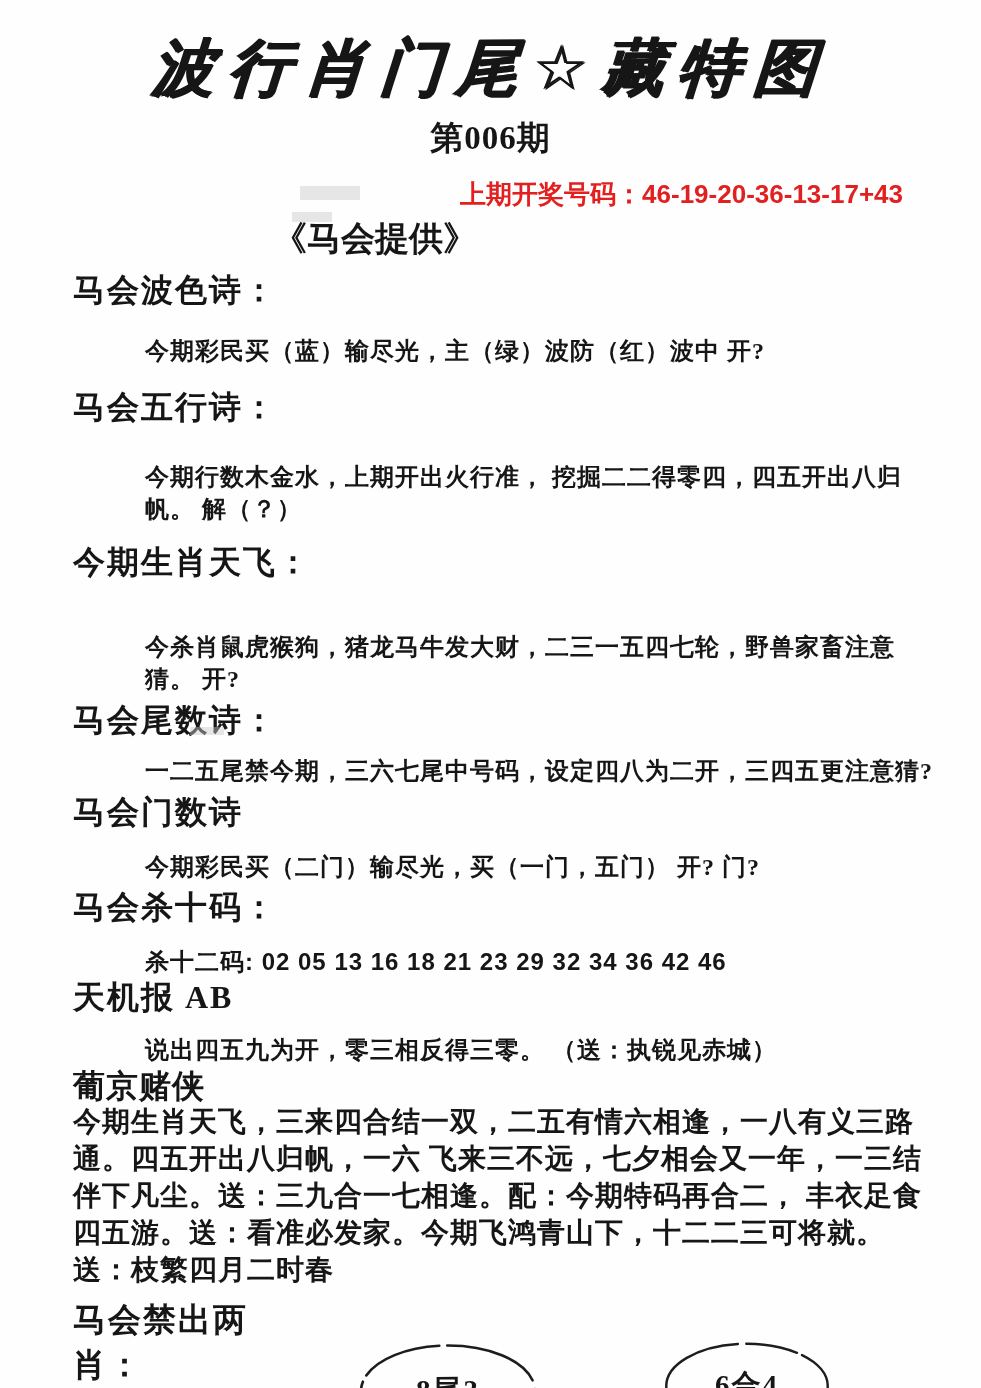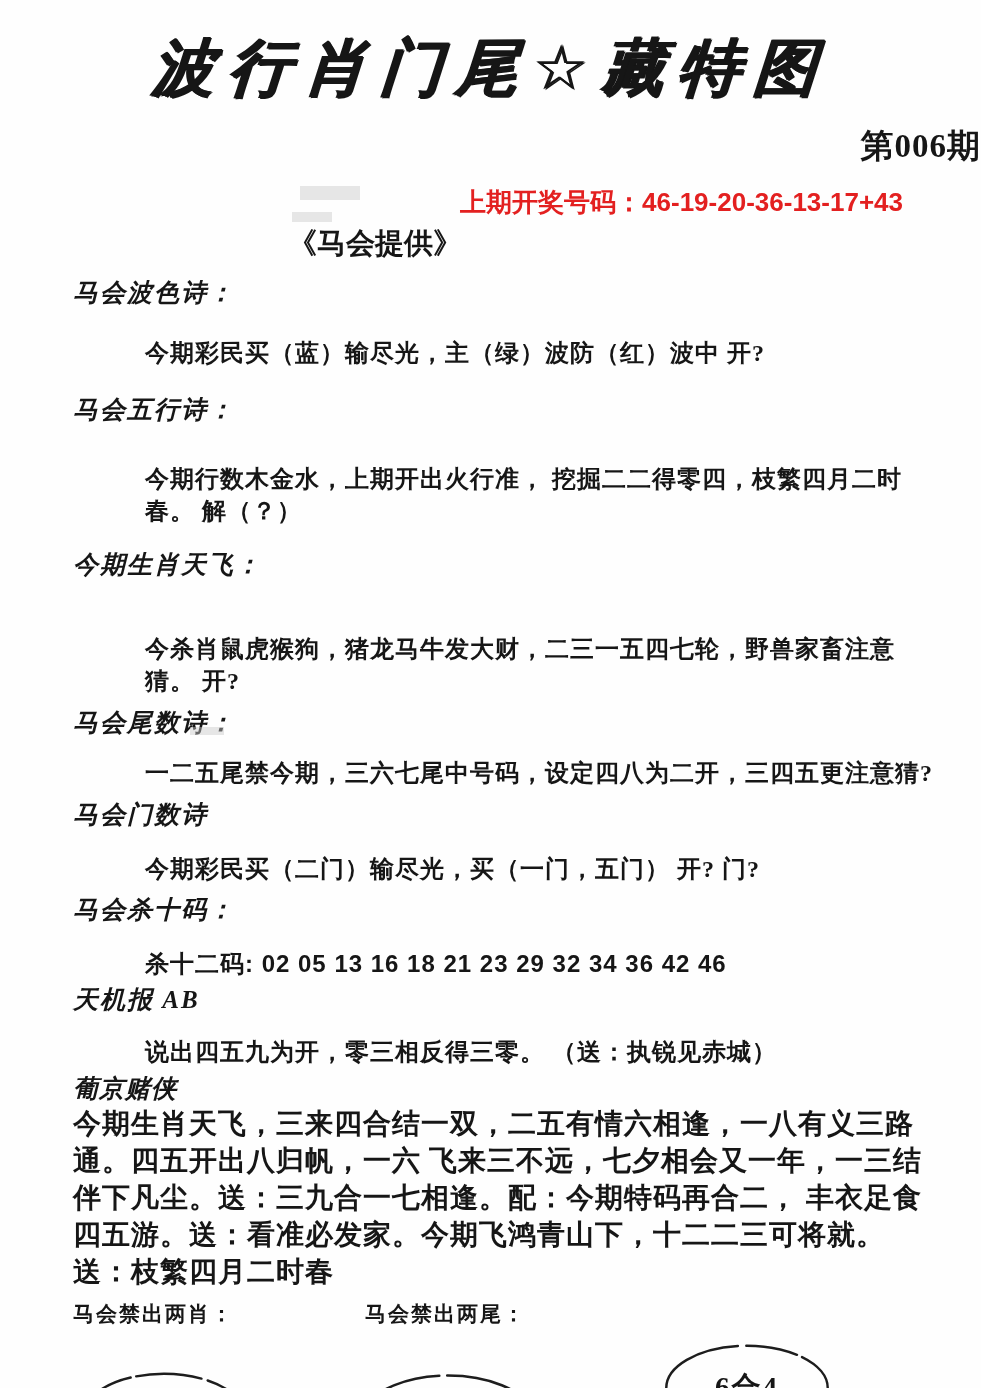--- a/index.html
+++ b/index.html
@@ -17,49 +17,48 @@
     font-size:62px;
     font-weight:bold;
     font-style:italic;
     letter-spacing:14px;
     font-family:"DejaVu Sans", sans-serif;
     transform:skewX(-4deg);
     text-shadow:1px 0 currentColor, 2px 1px currentColor;
     white-space:nowrap;
   }
   .issue{
-    text-align:right;
+    text-align:center;
     font-size:33px;
     font-weight:bold;
-    margin-top:14px;
+    margin-top:6px;
     letter-spacing:1px;
   }
   .last-draw{
     margin-top:16px;
     text-align:right;
     padding-right:78px;
     font-size:26px;
     font-weight:bold;
     font-family:"Liberation Sans", sans-serif;
   }
   .provider{
     margin-top:4px;
     text-align:center;
     padding-right:255px;
-    font-size:29px;
+    font-size:34px;
     font-weight:bold;
     padding-left:24px;
   }
   .sec-label{
-    font-size:25px;
+    font-size:32px;
     font-weight:bold;
     margin-left:73px;
     letter-spacing:2px;
     line-height:33px;
-    font-style:italic;
   }
   .sec-line{
     font-size:24px;
     font-weight:bold;
     margin-left:145px;
     margin-right:40px;
     letter-spacing:1px;
     line-height:32px;
   }
   .para{
@@ -71,21 +70,21 @@
   }
   .bans{
     display:flex;
     margin-top:10px;
   }
   .ban-col{flex:0 0 auto;}
   .ban-col.c1{width:295px;}
   .ban-col.c2{width:307px;}
   .ban-col.c3{width:379px;}
   .ban-label{
-    font-size:21px;
+    font-size:33px;
     font-weight:bold;
     letter-spacing:2px;
   }
   .c1 .ban-label{padding-left:73px;}
   .c2 .ban-label{padding-left:70px;}
   .c3 .ban-label{padding-left:70px;}
   .oval{
     position:relative;
     margin-top:42px;
     width:180px;height:98px;
@@ -114,21 +113,21 @@
 
 <div class="title">波行肖门尾☆藏特图</div>
 <div class="issue">第006期</div>
 <div class="last-draw" id="lastDraw" style="color: rgb(227, 32, 32);">上期开奖号码：46-19-20-36-13-17+43</div>
 <div class="provider">《马会提供》</div>
 
 <div class="sec-label" style="margin-top:12px">马会波色诗：</div>
 <div class="sec-line" style="margin-top:28px">今期彩民买（蓝）输尽光，主（绿）波防（红）波中 开?</div>
 
 <div class="sec-label" style="margin-top:24px">马会五行诗：</div>
-<div class="sec-line" style="margin-top:37px">今期行数木金水，上期开出火行准， 挖掘二二得零四，枝繁四月二时春。 解（？）</div>
+<div class="sec-line" style="margin-top:37px">今期行数木金水，上期开出火行准， 挖掘二二得零四，四五开出八归帆。 解（？）</div>
 
 <div class="sec-label" style="margin-top:21px">今期生肖天飞：</div>
 <div class="sec-line" style="margin-top:52px; filter:blur(0.4px)">今杀肖鼠虎猴狗，猪龙马牛发大财，二三一五四七轮，野兽家畜注意猜。 开?</div>
 
 <div class="sec-label" style="margin-top:9px">马会尾数诗：</div>
 <div class="sec-line" style="margin-top:18px">一二五尾禁今期，三六七尾中号码，设定四八为二开，三四五更注意猜?</div>
 
 <div class="sec-label" style="margin-top:9px">马会门数诗</div>
 <div class="sec-line" style="margin-top:22px">今期彩民买（二门）输尽光，买（一门，五门） 开? 门?</div>
 
@@ -149,21 +148,20 @@
   <div class="ban-col c1">
     <div class="ban-label">马会禁出两肖：</div>
     <div class="oval">
       <svg viewBox="0 0 180 98">
         <ellipse cx="90" cy="49" rx="86" ry="45" fill="none" stroke="#1d1d1d" stroke-width="2.6" stroke-dasharray="70 7 55 5 95 8 40 6" stroke-linecap="round"></ellipse>
       </svg>
       <span class="oval-text">兔龙马</span>
     </div>
   </div>
   <div class="ban-col c2">
-    <div class="ban-label">马会禁出两尾：</div>
     <div class="oval">
       <svg viewBox="0 0 180 98">
         <ellipse cx="90" cy="49" rx="86" ry="45" fill="none" stroke="#1d1d1d" stroke-width="2.6" stroke-dasharray="95 9 60 6 50 7 80 8" stroke-linecap="round"></ellipse>
       </svg>
       <span class="oval-text">8尾3</span>
     </div>
   </div>
   <div class="ban-col c3">
     <div class="oval">
       <svg viewBox="0 0 180 98">

